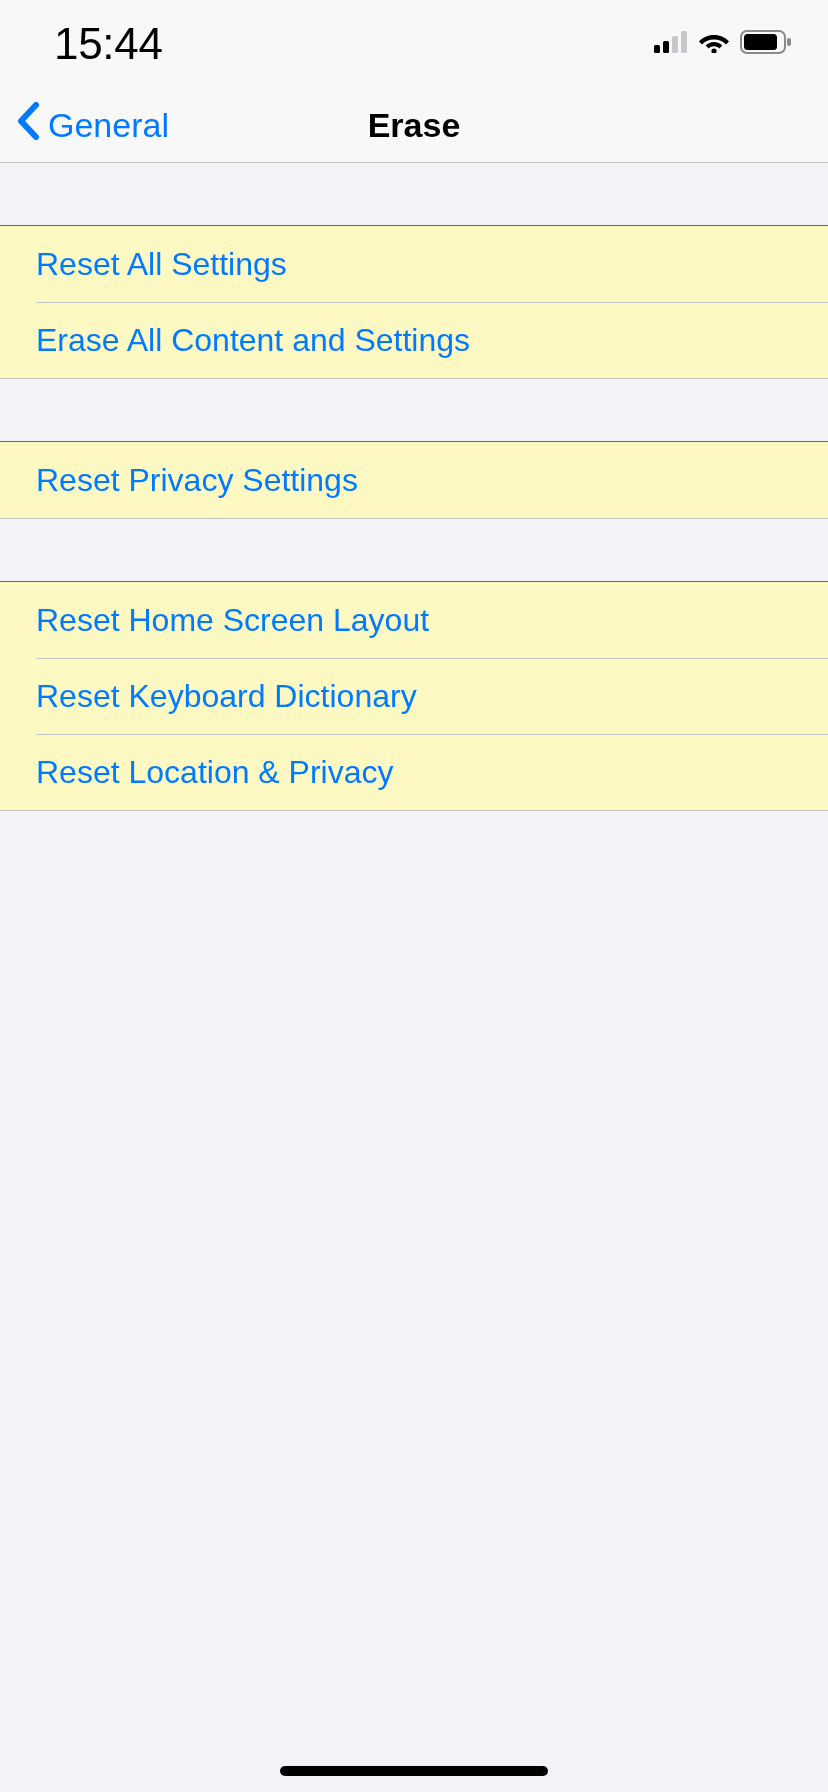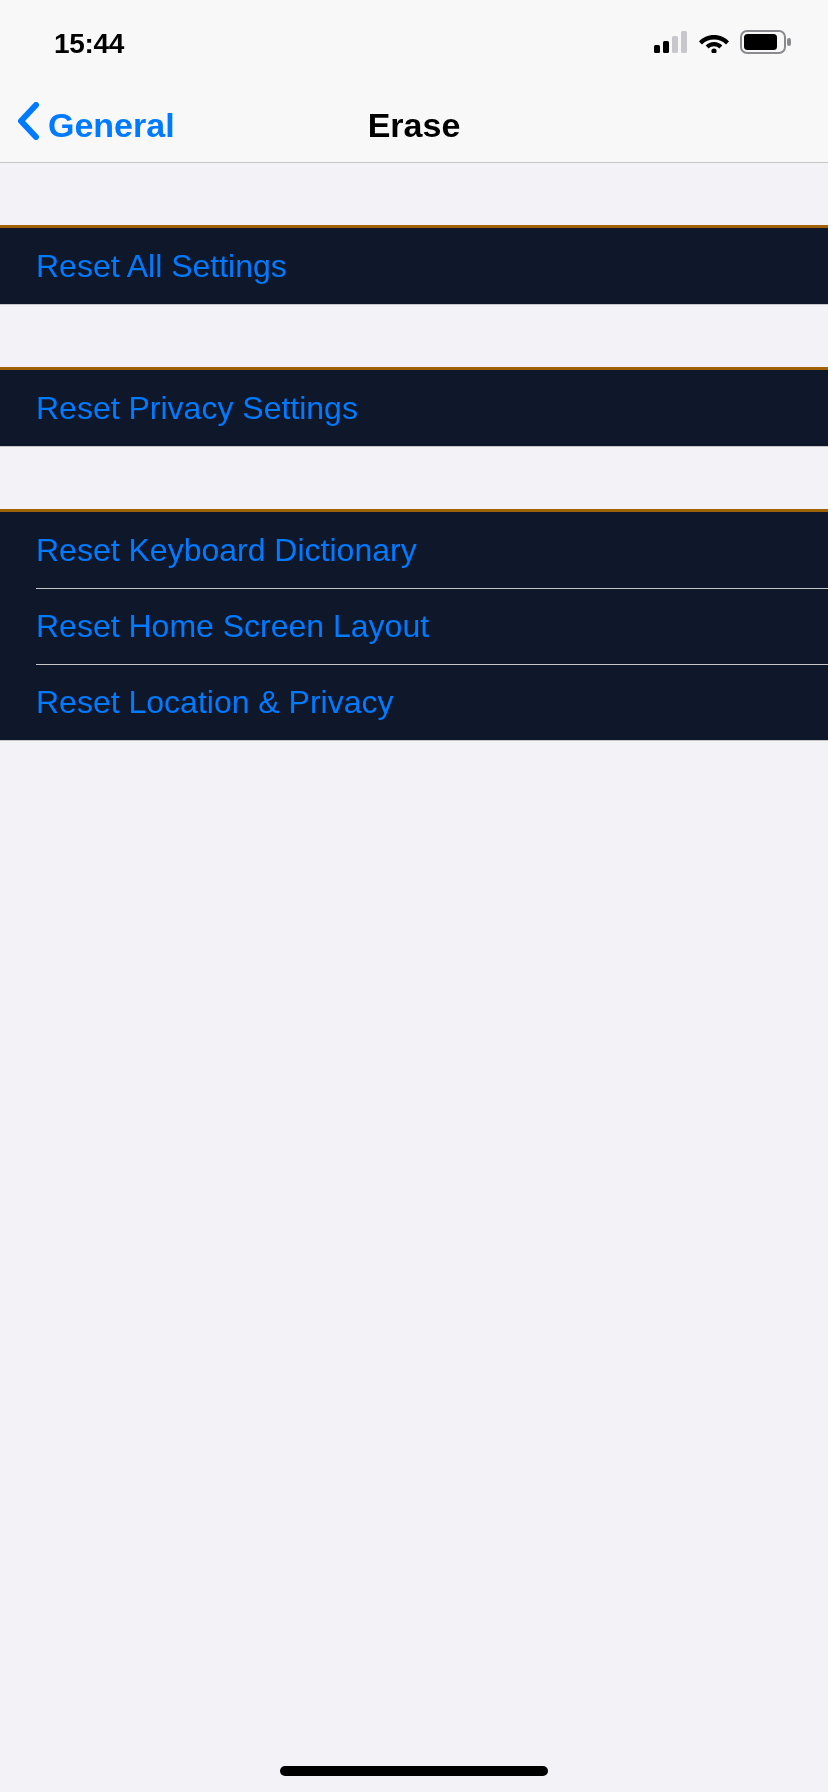--- a/index.html
+++ b/index.html
@@ -13,22 +13,22 @@
     }
     .status-bar {
       height: 88px;
       display: flex;
       align-items: center;
       justify-content: space-between;
       padding: 0 36px 0 54px;
       background: #f8f8f8;
     }
     .status-time {
-      font-size: 28px;
-      font-weight: 700;
+      font-size: 44px;
+      font-weight: 400;
       letter-spacing: -0.3px;
     }
     .status-icons {
       display: flex;
       align-items: center;
       gap: 10px;
     }
     .nav-bar {
       height: 75px;
       background: #f8f8f8;
@@ -36,21 +36,21 @@
       display: flex;
       align-items: center;
       position: relative;
     }
     .back-button {
       display: flex;
       align-items: center;
       padding-left: 16px;
       font-size: 34px;
       color: #007aff;
-      font-weight: 700;
+      font-weight: 400;
       cursor: pointer;
     }
     .back-chevron {
       display: inline-block;
       margin-right: 8px;
     }
     .nav-title {
       position: absolute;
       left: 0; right: 0;
       text-align: center;
@@ -58,22 +58,22 @@
       font-weight: 600;
       color: #000;
       pointer-events: none;
     }
     .content {
       width: 100%;
     }
     .group-spacer { height: 62px; }
     .group-spacer.small { height: 62px; }
     .group {
-      background: #0f172a;
-      border-top: 3px solid #a16207;
+      background: #fef9c3;
+      border-top: 1px solid #a16207;
       border-bottom: 1px solid #c6c6c8;
     }
     .row {
       height: 76px;
       display: flex;
       align-items: center;
       padding-left: 36px;
       font-size: 32px;
       color: #007aff;
       cursor: pointer;
@@ -141,34 +141,37 @@
   </div>
   <div class="nav-title">Erase</div>
 </div>
 
 <div class="content">
   <div class="group-spacer"></div>
   <div class="group">
     <div class="row">
         <span>Reset All Settings</span>
       </div>
+    <div class="row">
+        <span>Erase All Content and Settings</span>
+      </div>
   </div>
   <div class="group-spacer small"></div>
   <div class="group">
     <div class="row">
         <span>Reset Privacy Settings</span>
       </div>
   </div>
   <div class="group-spacer small"></div>
   <div class="group">
     <div class="row">
-        <span>Reset Keyboard Dictionary</span>
+        <span>Reset Home Screen Layout</span>
       </div>
     <div class="row">
-        <span>Reset Home Screen Layout</span>
+        <span>Reset Keyboard Dictionary</span>
       </div>
     <div class="row">
         <span>Reset Location &amp; Privacy</span>
       </div>
   </div>
 </div>
 
 <div class="home-indicator"></div>
 
 </body></html>

